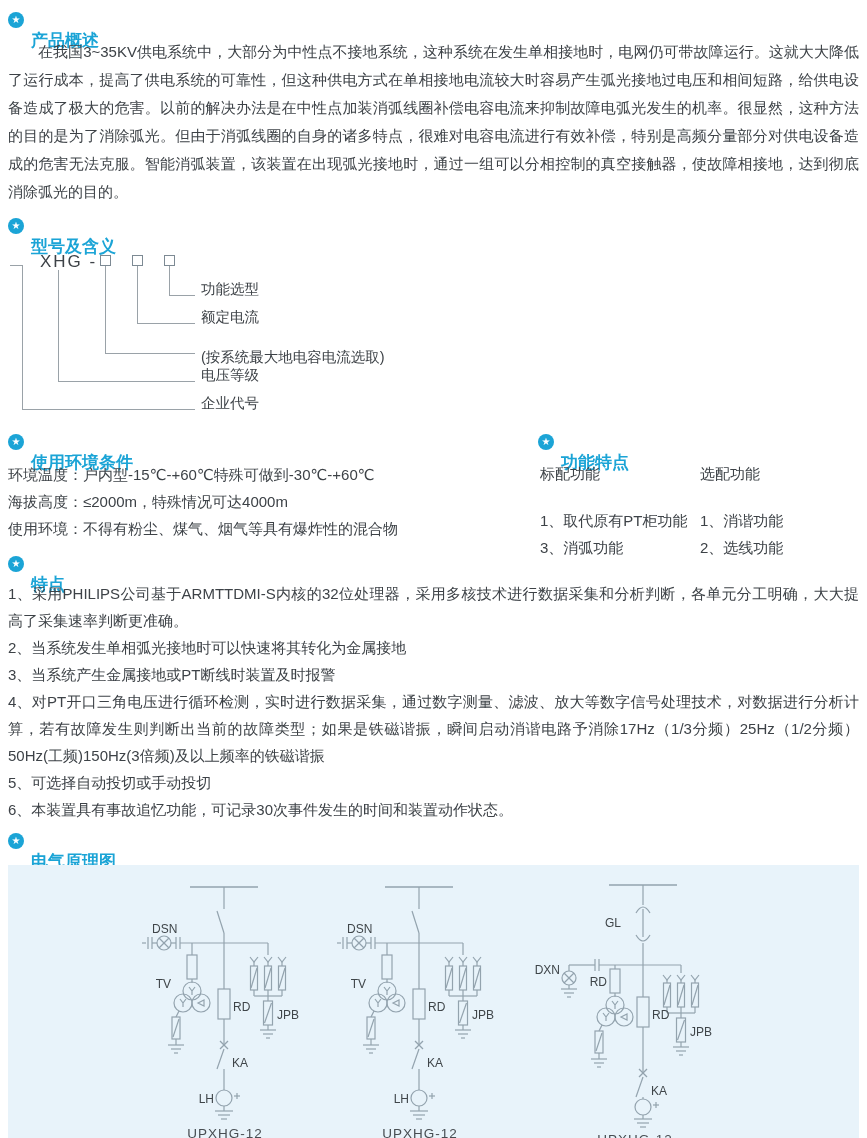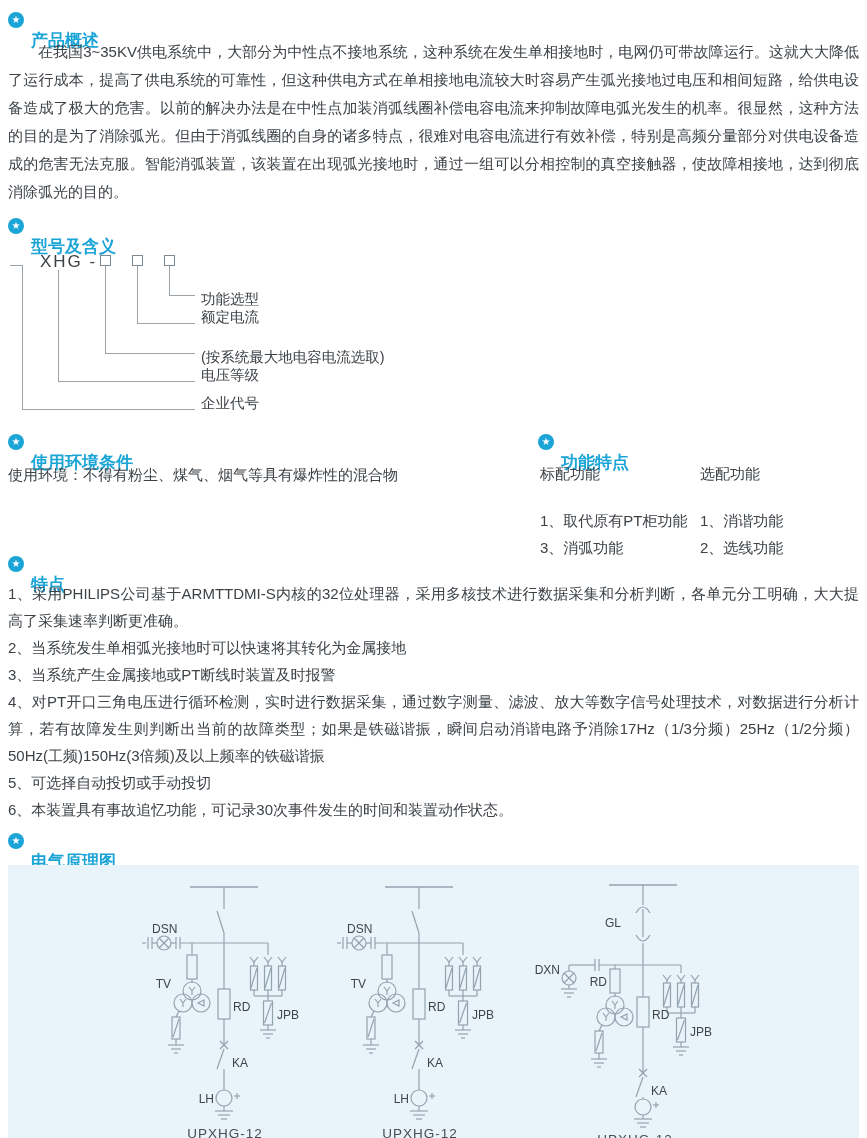--- a/index.html
+++ b/index.html
@@ -83,34 +83,36 @@
       <span class="m-box" style="left:124px;"></span>
       <span class="m-box" style="left:156px;"></span>
 
       <span class="m-stub" style="left:2px;top:13px;width:12px;"></span>
       <span class="m-line" style="left:161px;top:14px;width:26px;height:30px;"></span>
       <span class="m-line" style="left:129px;top:14px;width:58px;height:58px;"></span>
       <span class="m-line" style="left:97px;top:14px;width:90px;height:88px;"></span>
       <span class="m-line" style="left:50px;top:18px;width:137px;height:112px;"></span>
       <span class="m-line" style="left:14px;top:13px;width:173px;height:145px;"></span>
 
-      <span class="m-label" style="top:38px;">功能选型</span>
+      <span class="m-label" style="top:28px;">功能选型</span>
       <span class="m-label" style="top:56px;">额定电流</span>
       <span class="m-label" style="top:96px;">(按系统最大地电容电流选取)</span>
       <span class="m-label" style="top:114px;">电压等级</span>
       <span class="m-label" style="top:142px;">企业代号</span>
     </div>
   </section>
 
   <div class="twocol">
     <section class="col-left">
       <div class="sec-head">
         <span class="sec-icon">★</span>
         <span class="sec-title">使用环境条件</span>
       </div>
+      <p class="env-item">环境温度：户内型-15℃-+60℃特殊可做到-30℃-+60℃</p>
+      <p class="env-item">海拔高度：≤2000m，特殊情况可达4000m</p>
       <p class="env-item">使用环境：不得有粉尘、煤气、烟气等具有爆炸性的混合物</p>
     </section>
 
     <section class="col-right">
       <div class="sec-head">
         <span class="sec-icon">★</span>
         <span class="sec-title">功能特点</span>
       </div>
       <div class="fn-cols">
         <div class="fn-std">

